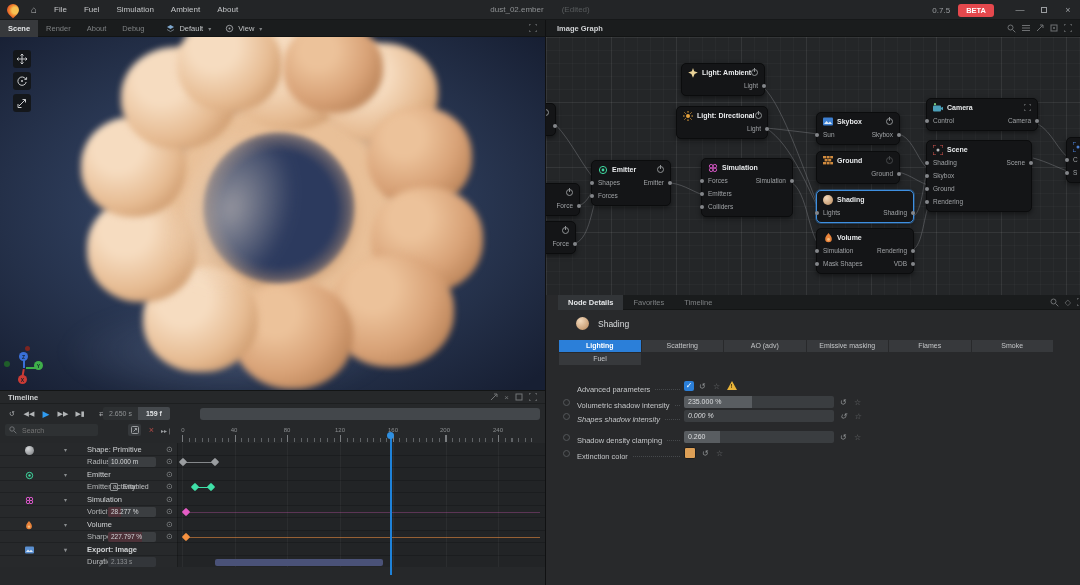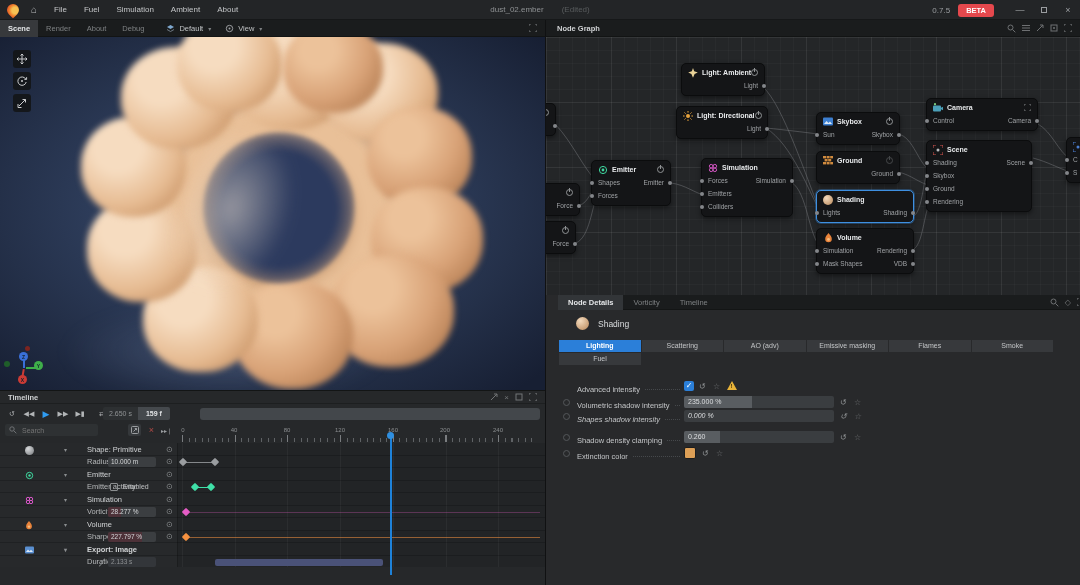--- a/index.html
+++ b/index.html
@@ -203,21 +203,21 @@
     <span class="bar-icons">
       <span class="icn">
         <svg width="8" height="8">
             <path d="M0 2V0h2M6 0h2v2M8 6v2H6M2 8H0V6" stroke="#8a8d8f" fill="none"></path>
           </svg>
       </span>
     </span>
   </div>
 
   <div class="ngbar">
-    <span class="panel-title">Node Graph</span>
+    <span class="panel-title">Image Graph</span>
     <span class="bar-icons">
       <span class="icn">
           <svg width="9" height="9">
             <circle cx="3.5" cy="3.5" r="2.5" stroke="#8a8d8f" fill="none"></circle>
             <line x1="5.5" y1="5.5" x2="8.3" y2="8.3" stroke="#8a8d8f"></line>
           </svg>
         </span>
       <span class="icn">
           <svg width="8" height="8">
             <path d="M0 1.5h8M0 4h8M0 6.5h8" stroke="#8a8d8f"></path>
@@ -641,21 +641,21 @@
             <span class="dot"></span>
             <span>S</span>
           </span>
         </div>
     </div>
   </div>
 
   <div class="details">
     <div class="dt-tabs">
       <span class="dt-tab active">Node Details</span>
-      <span class="dt-tab">Vorticity</span>
+      <span class="dt-tab">Favorites</span>
       <span class="dt-tab">Timeline</span>
       <span class="bar-icons">
         <span class="icn">
             <svg width="9" height="9">
               <circle cx="3.5" cy="3.5" r="2.5" stroke="#8a8d8f" fill="none"></circle>
               <line x1="5.5" y1="5.5" x2="8.3" y2="8.3" stroke="#8a8d8f"></line>
             </svg>
           </span>
         <span class="icn" style="color:#8a8d8f;font-size:8px;">◇</span>
         <span class="icn">
@@ -676,21 +676,21 @@
       <span class="cat">Scattering</span>
       <span class="cat">AO (adv)</span>
       <span class="cat">Emissive masking</span>
       <span class="cat">Flames</span>
       <span class="cat">Smoke</span>
     </div>
     <span class="cat fuel">Fuel</span>
 
     <div class="prm" style="top:84px;">
       <span class="leader"></span>
-      <span class="lblbg">Advanced intensity</span>
+      <span class="lblbg">Advanced parameters</span>
       <span class="chk">✓</span>
       <span class="mini" style="position:absolute;left:153px;">↺</span>
       <span class="star" style="position:absolute;left:167px;">☆</span>
       <span class="warn" style="left:181px;top:2px;"></span>
     </div>
 
     <div class="prm" style="top:100px;">
       <span class="kfc"></span>
       <span class="leader"></span>
       <span class="lblbg">Volumetric shadow intensity</span>

